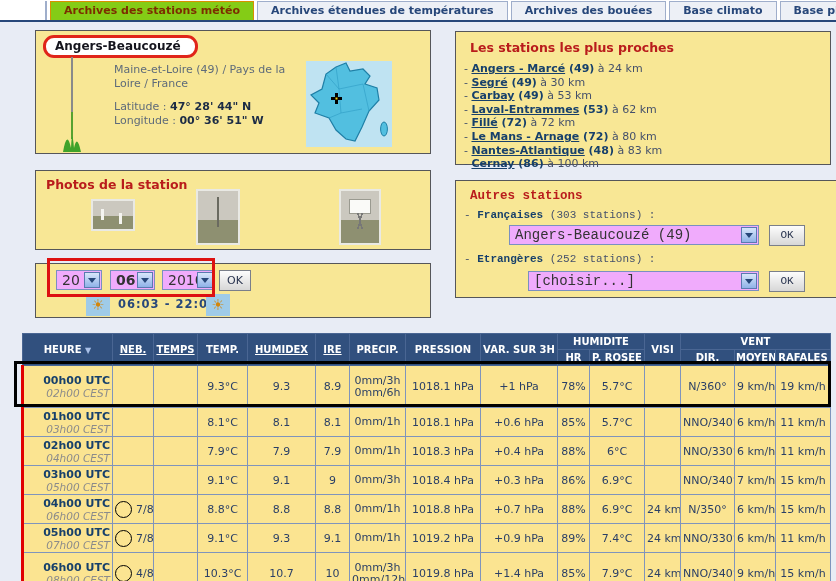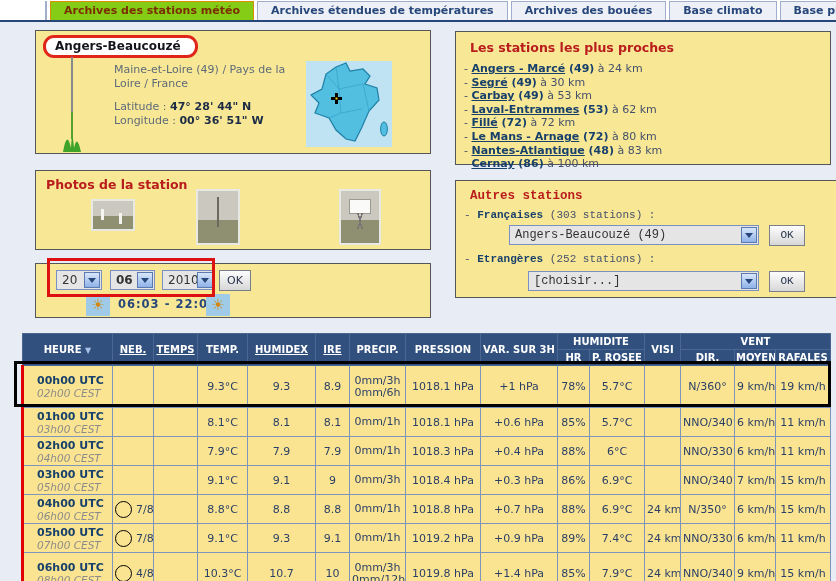--- a/index.html
+++ b/index.html
@@ -27,21 +27,21 @@
   .near-list b{color:#17406B;}
   
   .photo{position:absolute;border:2px solid #E9E9E4;background:linear-gradient(#CBC8BF 55%,#8E9071 55%);box-sizing:border-box;cursor:pointer;}
   .photo .pole{position:absolute;background:#F4F4F0;width:3px;height:11px;}
   .photo .mast{position:absolute;background:#6A6A60;width:2px;height:30px;left:19px;top:6px;}
   .photo .shelter{position:absolute;background:#FAFAF8;border:1px solid #9A9A90;width:20px;height:13px;left:8px;top:8px;}
   .photo .legs{position:absolute;width:16px;height:16px;left:11px;top:22px;
                background:linear-gradient(75deg,transparent 46%,#777 46%,#777 54%,transparent 54%),
                           linear-gradient(-75deg,transparent 46%,#777 46%,#777 54%,transparent 54%);}
   
-  .sel{position:absolute;background:#e5e5e5;border:1px solid #7A90C0;height:20px;font-size:12px;color:#333;
+  .sel{position:absolute;background:#f0abfc;border:1px solid #7A90C0;height:20px;font-size:14px;color:#333;
        display:flex;align-items:center;padding-left:5px;box-sizing:border-box;cursor:pointer;}
   .sel .arrowbtn{position:absolute;right:1px;top:1px;bottom:1px;width:16px;
        background:linear-gradient(#D8E6FA,#8FB2E8);border:1px solid #5A7AB0;box-sizing:border-box;
        display:flex;align-items:center;justify-content:center;}
   .sel .tri{width:0;height:0;border:4px solid transparent;border-top:5px solid #27477A;margin-top:4px;}
   .okbtn{position:absolute;height:21px;background:linear-gradient(#FDFDFD,#D7D7D7);border:1px solid #7A7F8A;
          font-size:11px;color:#2A3550;text-align:center;line-height:19px;box-sizing:border-box;cursor:pointer;}
   .sunicon{position:absolute;width:24px;height:22px;background:#9FCBE8;display:flex;align-items:center;justify-content:center;
            color:#D4860A;font-size:15px;line-height:15px;}
   #suntimes{position:absolute;font-weight:bold;color:#27477A;font-size:11.5px;letter-spacing:1px;}
@@ -50,21 +50,21 @@
   .stn-line b{color:#17406B;}
   
   #wxtable{position:absolute;left:21px;top:333px;}
   table{border-collapse:collapse;table-layout:fixed;width:808px;}
   th,td{white-space:nowrap;overflow:hidden;}
   thead th{background:#31507E;color:#fff;font-size:10px;font-weight:bold;border:1px solid #4A6693;height:15px;padding:0 1px;}
   thead th.link{text-decoration:underline;cursor:pointer;}
   .sortarrow{color:#A9C0E8;font-size:8px;}
   tbody td{background:#FBE491;border:1px solid #7F94BC;color:#2A3F66;text-align:center;padding:1px 2px;font-size:11px;height:26px;}
   tbody tr.tall td{height:39px;}
-  td.heure{text-align:left;padding-left:13px;border-left:3px solid #E00000;}
+  td.heure{text-align:right;padding-left:13px;border-left:3px solid #E00000;}
   .utc{font-weight:bold;color:#17406B;font-size:11px;display:block;}
   .cest{font-style:italic;color:#8B8B8B;font-size:10.5px;display:block;}
   .okta{display:inline-block;width:15px;height:15px;border-radius:50%;border:1px solid #000;vertical-align:middle;margin-right:4px;}
   .precl{display:block;line-height:12px;}
   
   .annot{position:absolute;box-sizing:border-box;pointer-events:none;z-index:50;}
   #annot-date{left:47px;top:258px;width:168px;height:39px;border:3px solid #DD1111;}
   #annot-row{left:14px;top:361px;width:817px;height:46px;border:3px solid #000;}
 </style>
 </head>

